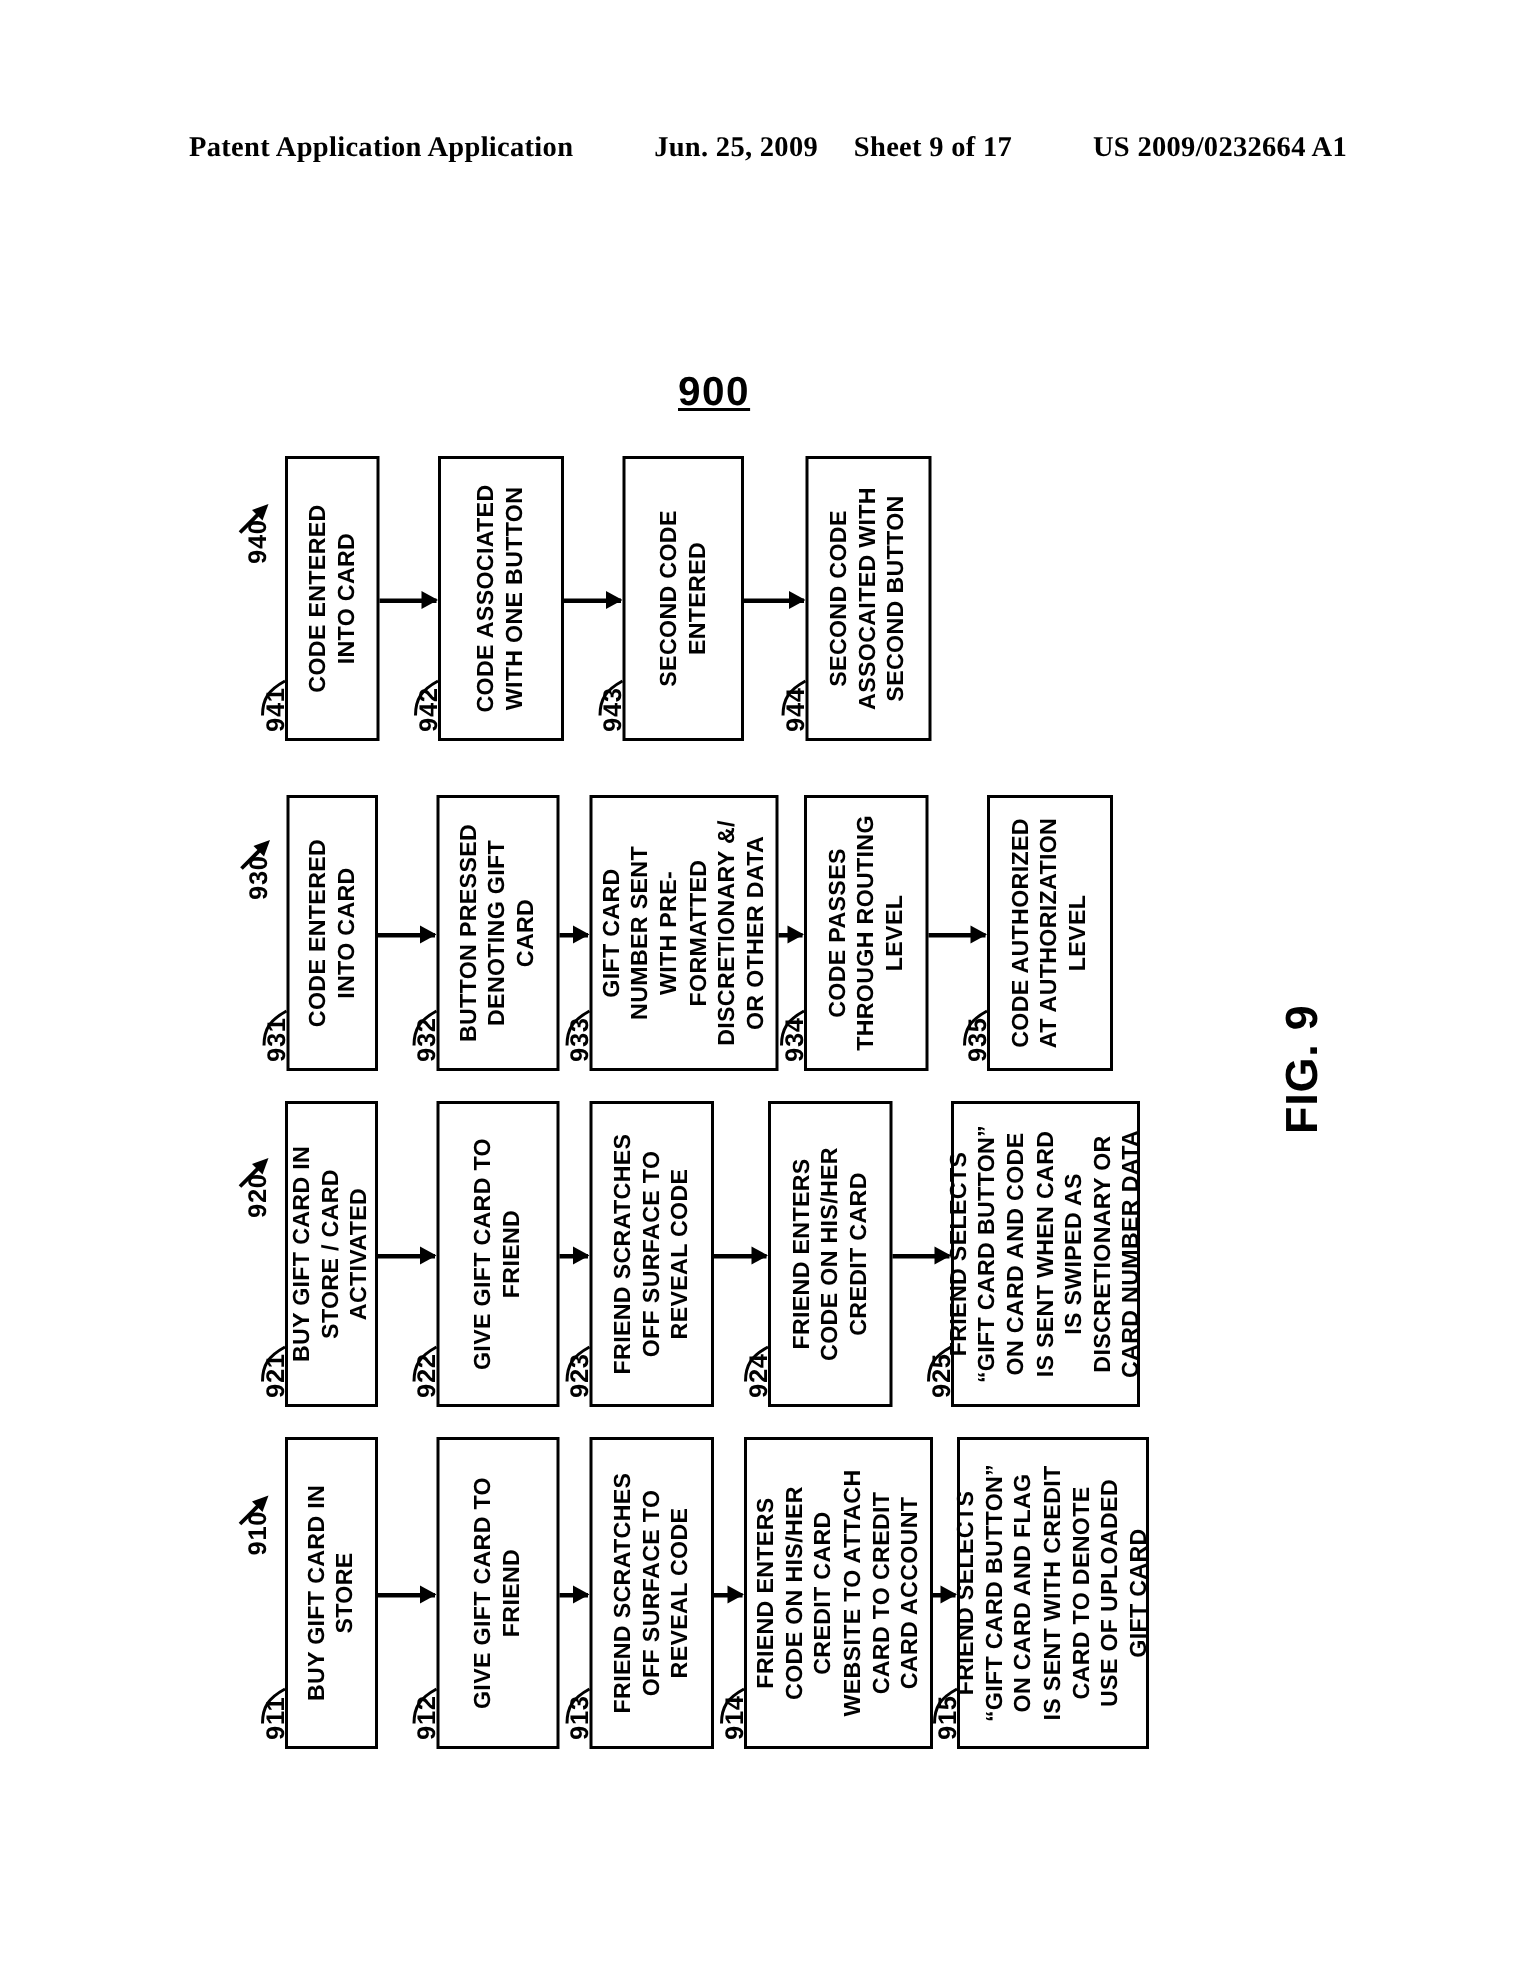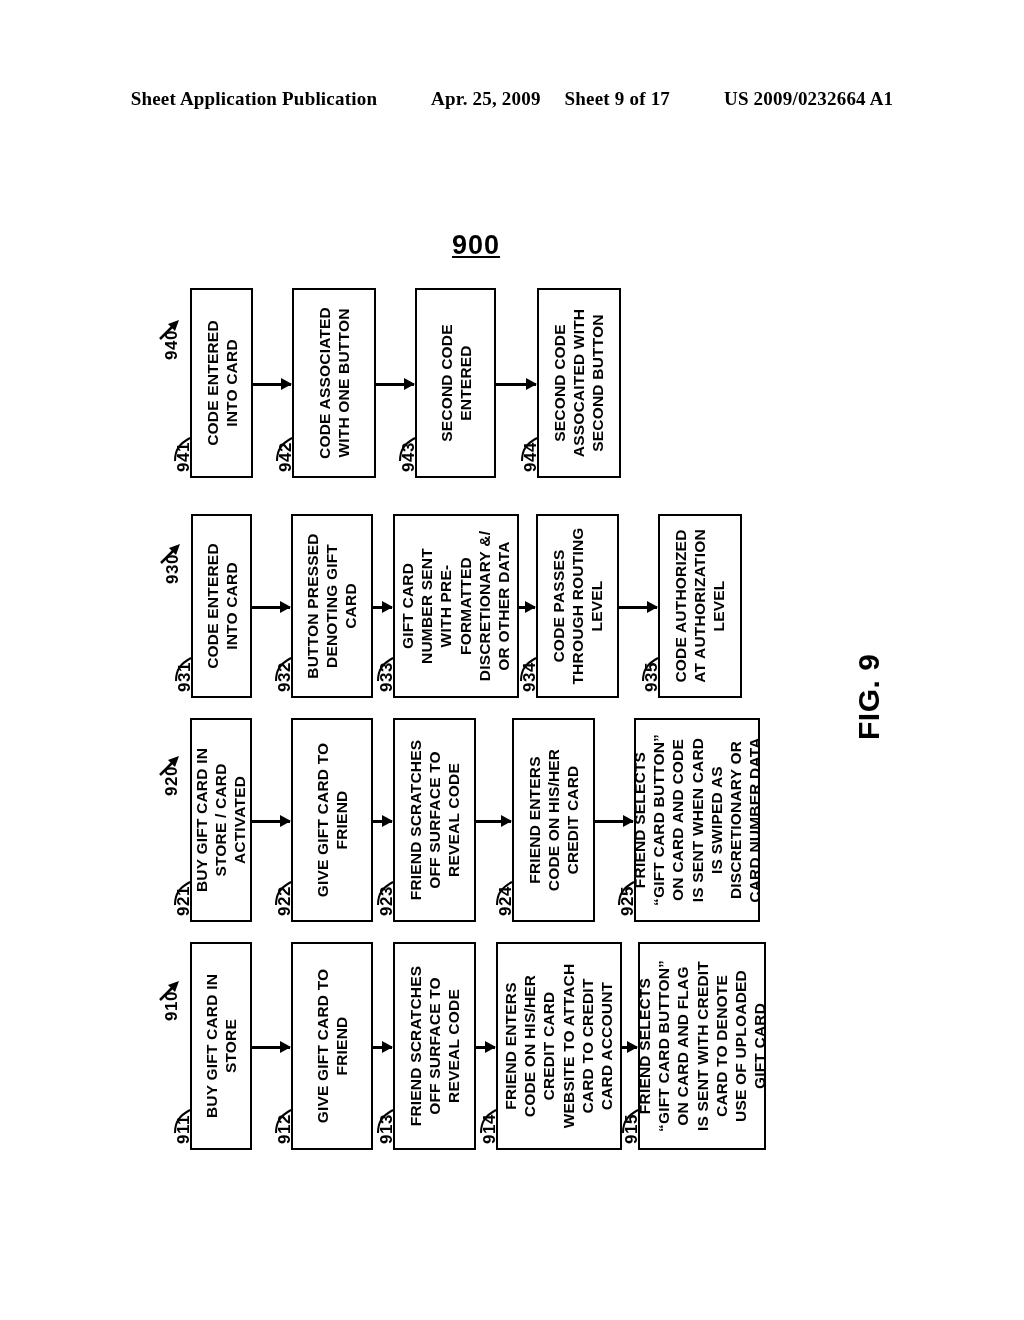--- a/index.html
+++ b/index.html
@@ -32,21 +32,21 @@
   }
   .page-header .seg { display: inline-block; }
   .gap-a { display: inline-block; width: 44px; }
   .gap-b { display: inline-block; width: 14px; }
   .gap-c { display: inline-block; width: 44px; }
 
   
   #figure-canvas {
     position: absolute;
     left: 0;
-    top: 0;
+    top: 16px;
     width: 1024px;
     height: 1120px;
   }
 
   
   .fig-id {
     position: absolute;
     font-family: "Liberation Sans", sans-serif;
     font-weight: bold;
     font-size: 27px;
@@ -134,23 +134,23 @@
     transform-origin: left top;
     transform: rotate(-90deg);
     white-space: nowrap;
   }
   .series-arrow { position: absolute; }
 </style>
 </head>
 <body>
 
 <div class="page-header">
-  <span class="seg">Sheet Application Publication</span>
+  <span class="seg">Patent Application Application</span>
   <span class="gap-a"></span>
-  <span class="seg">Apr. 25, 2009</span>
+  <span class="seg">Jun. 25, 2009</span>
   <span class="gap-b"></span>
   <span class="seg">Sheet 9 of 17</span>
   <span class="gap-c"></span>
   <span class="seg">US 2009/0232664 A1</span>
 </div>
 
 <div id="figure-canvas">
 
   <div class="fig-id" style="left:452px; top:230px;">900</div>
 

